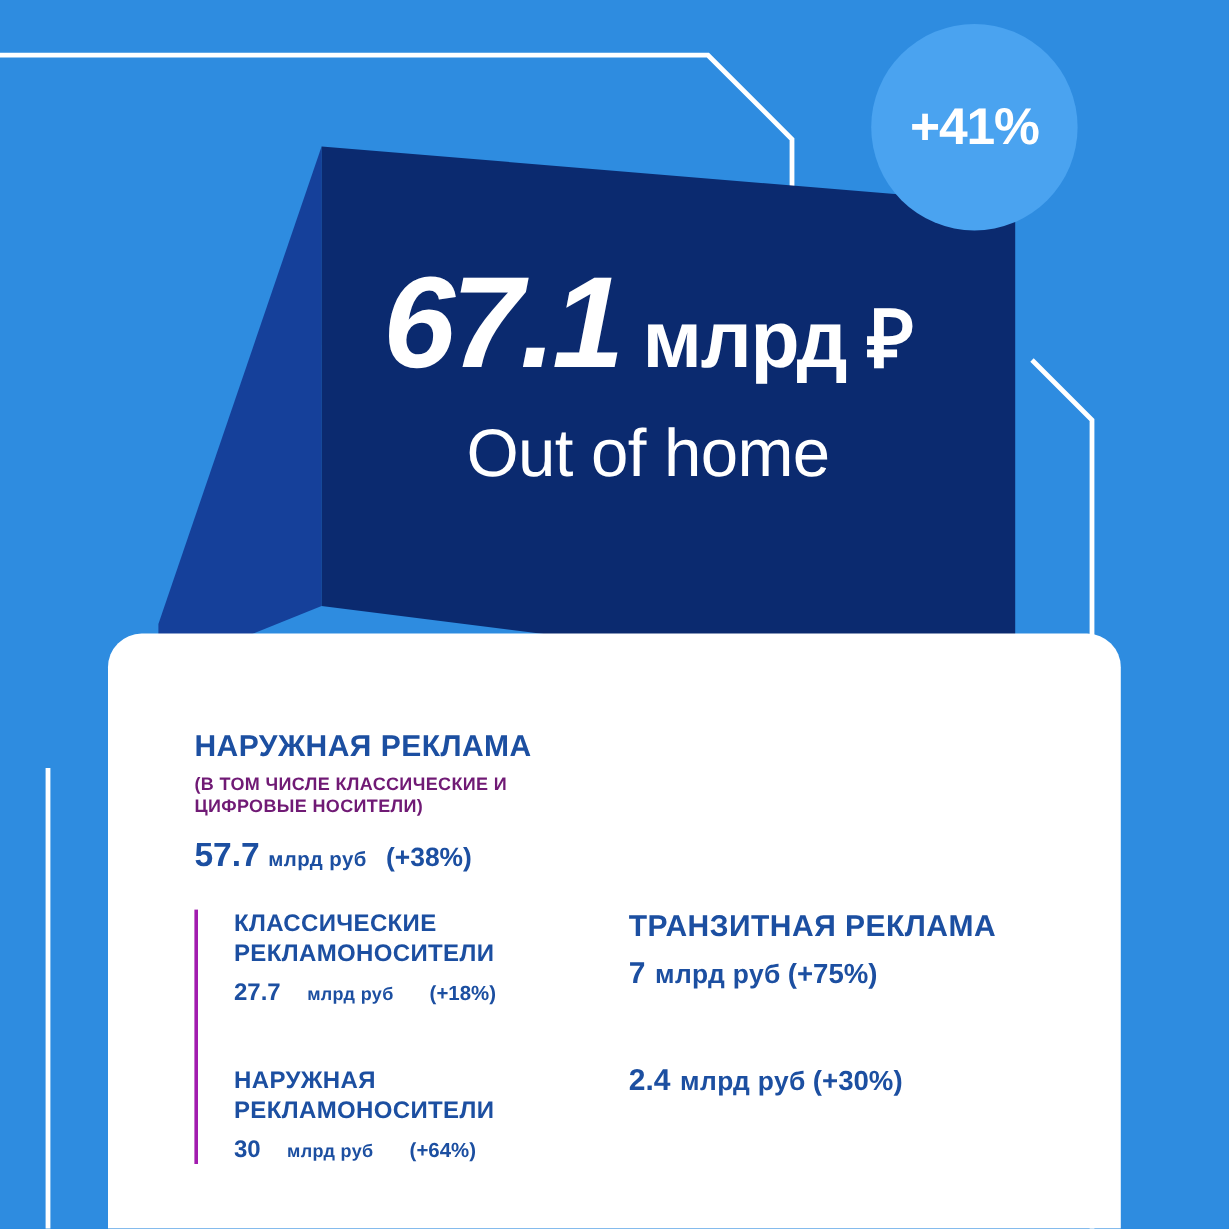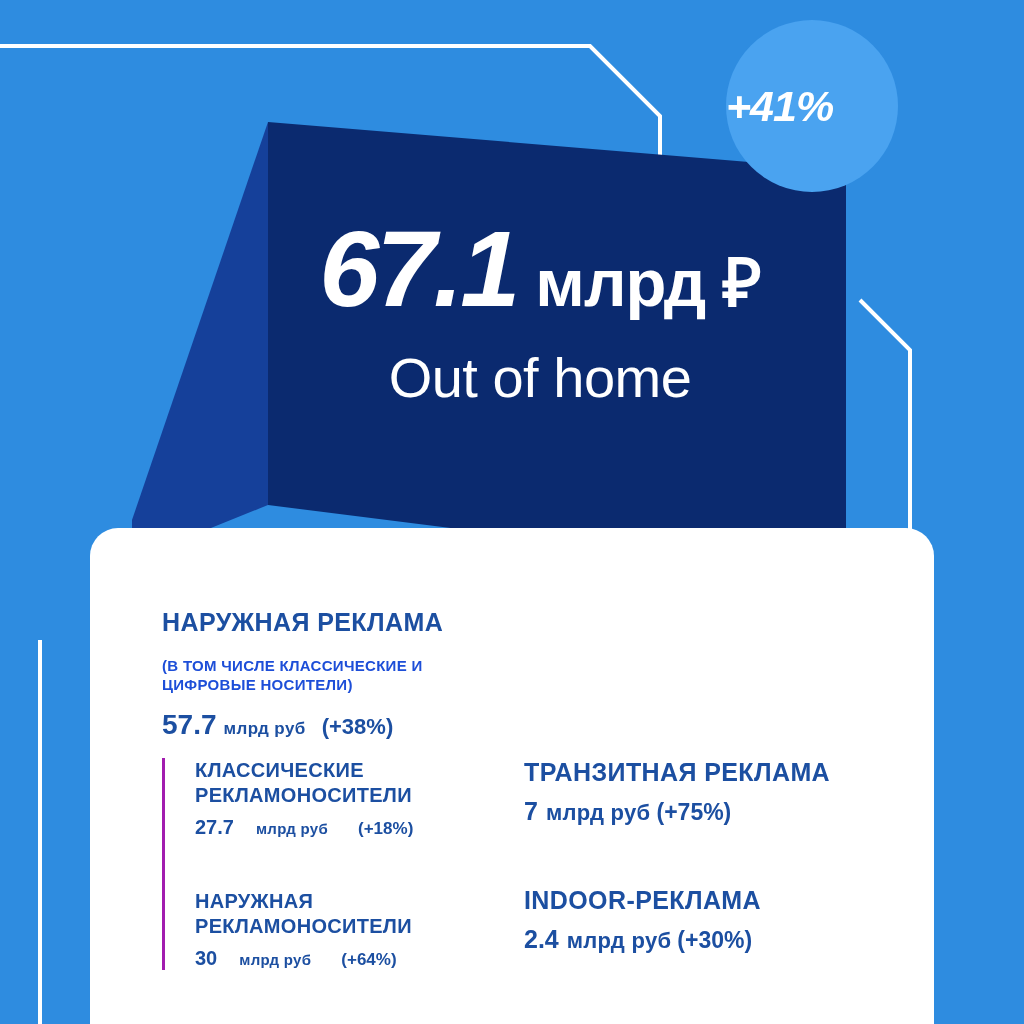--- a/index.html
+++ b/index.html
@@ -28,23 +28,22 @@
   .badge {
     position: absolute;
     left: 726px;
     top: 20px;
     width: 172px;
     height: 172px;
     border-radius: 50%;
     background: #4aa3f0;
     display: flex;
     align-items: center;
-    justify-content: flex-start;
+    justify-content: center;
     z-index: 5;
-    font-style: italic;
   }
   .badge span {
     color: #ffffff;
     font-size: 43px;
     font-weight: bold;
     letter-spacing: -1px;
   }
 
   
   .banner-text {
@@ -100,25 +99,25 @@
     top: 80px;
     width: 560px;
   }
   .title-main {
     color: #1c4fa1;
     font-size: 25px;
     font-weight: bold;
     letter-spacing: 0.4px;
   }
   .note {
-    color: #1d4ed8;
+    color: #701a75;
     font-size: 15px;
     font-weight: bold;
     letter-spacing: 0.3px;
-    margin-top: 20px;
+    margin-top: 8px;
     line-height: 1.25;
     max-width: 300px;
   }
   .value-row {
     margin-top: 14px;
     display: flex;
     align-items: baseline;
     color: #1c4fa1;
   }
   .value-big {
@@ -253,21 +252,20 @@
     <div class="rightcol">
       <div class="right-item">
         <div class="right-title">ТРАНЗИТНАЯ РЕКЛАМА</div>
         <div class="right-row">
           <span class="right-val">7</span>
           <span class="right-unit">млрд руб</span>
           <span class="right-pct">(+75%)</span>
         </div>
       </div>
       <div class="right-item">
-        <div class="right-title">INDOOR-РЕКЛАМА</div>
         <div class="right-row">
           <span class="right-val">2.4</span>
           <span class="right-unit">млрд руб</span>
           <span class="right-pct">(+30%)</span>
         </div>
       </div>
     </div>
 
   </div>
 </div>

